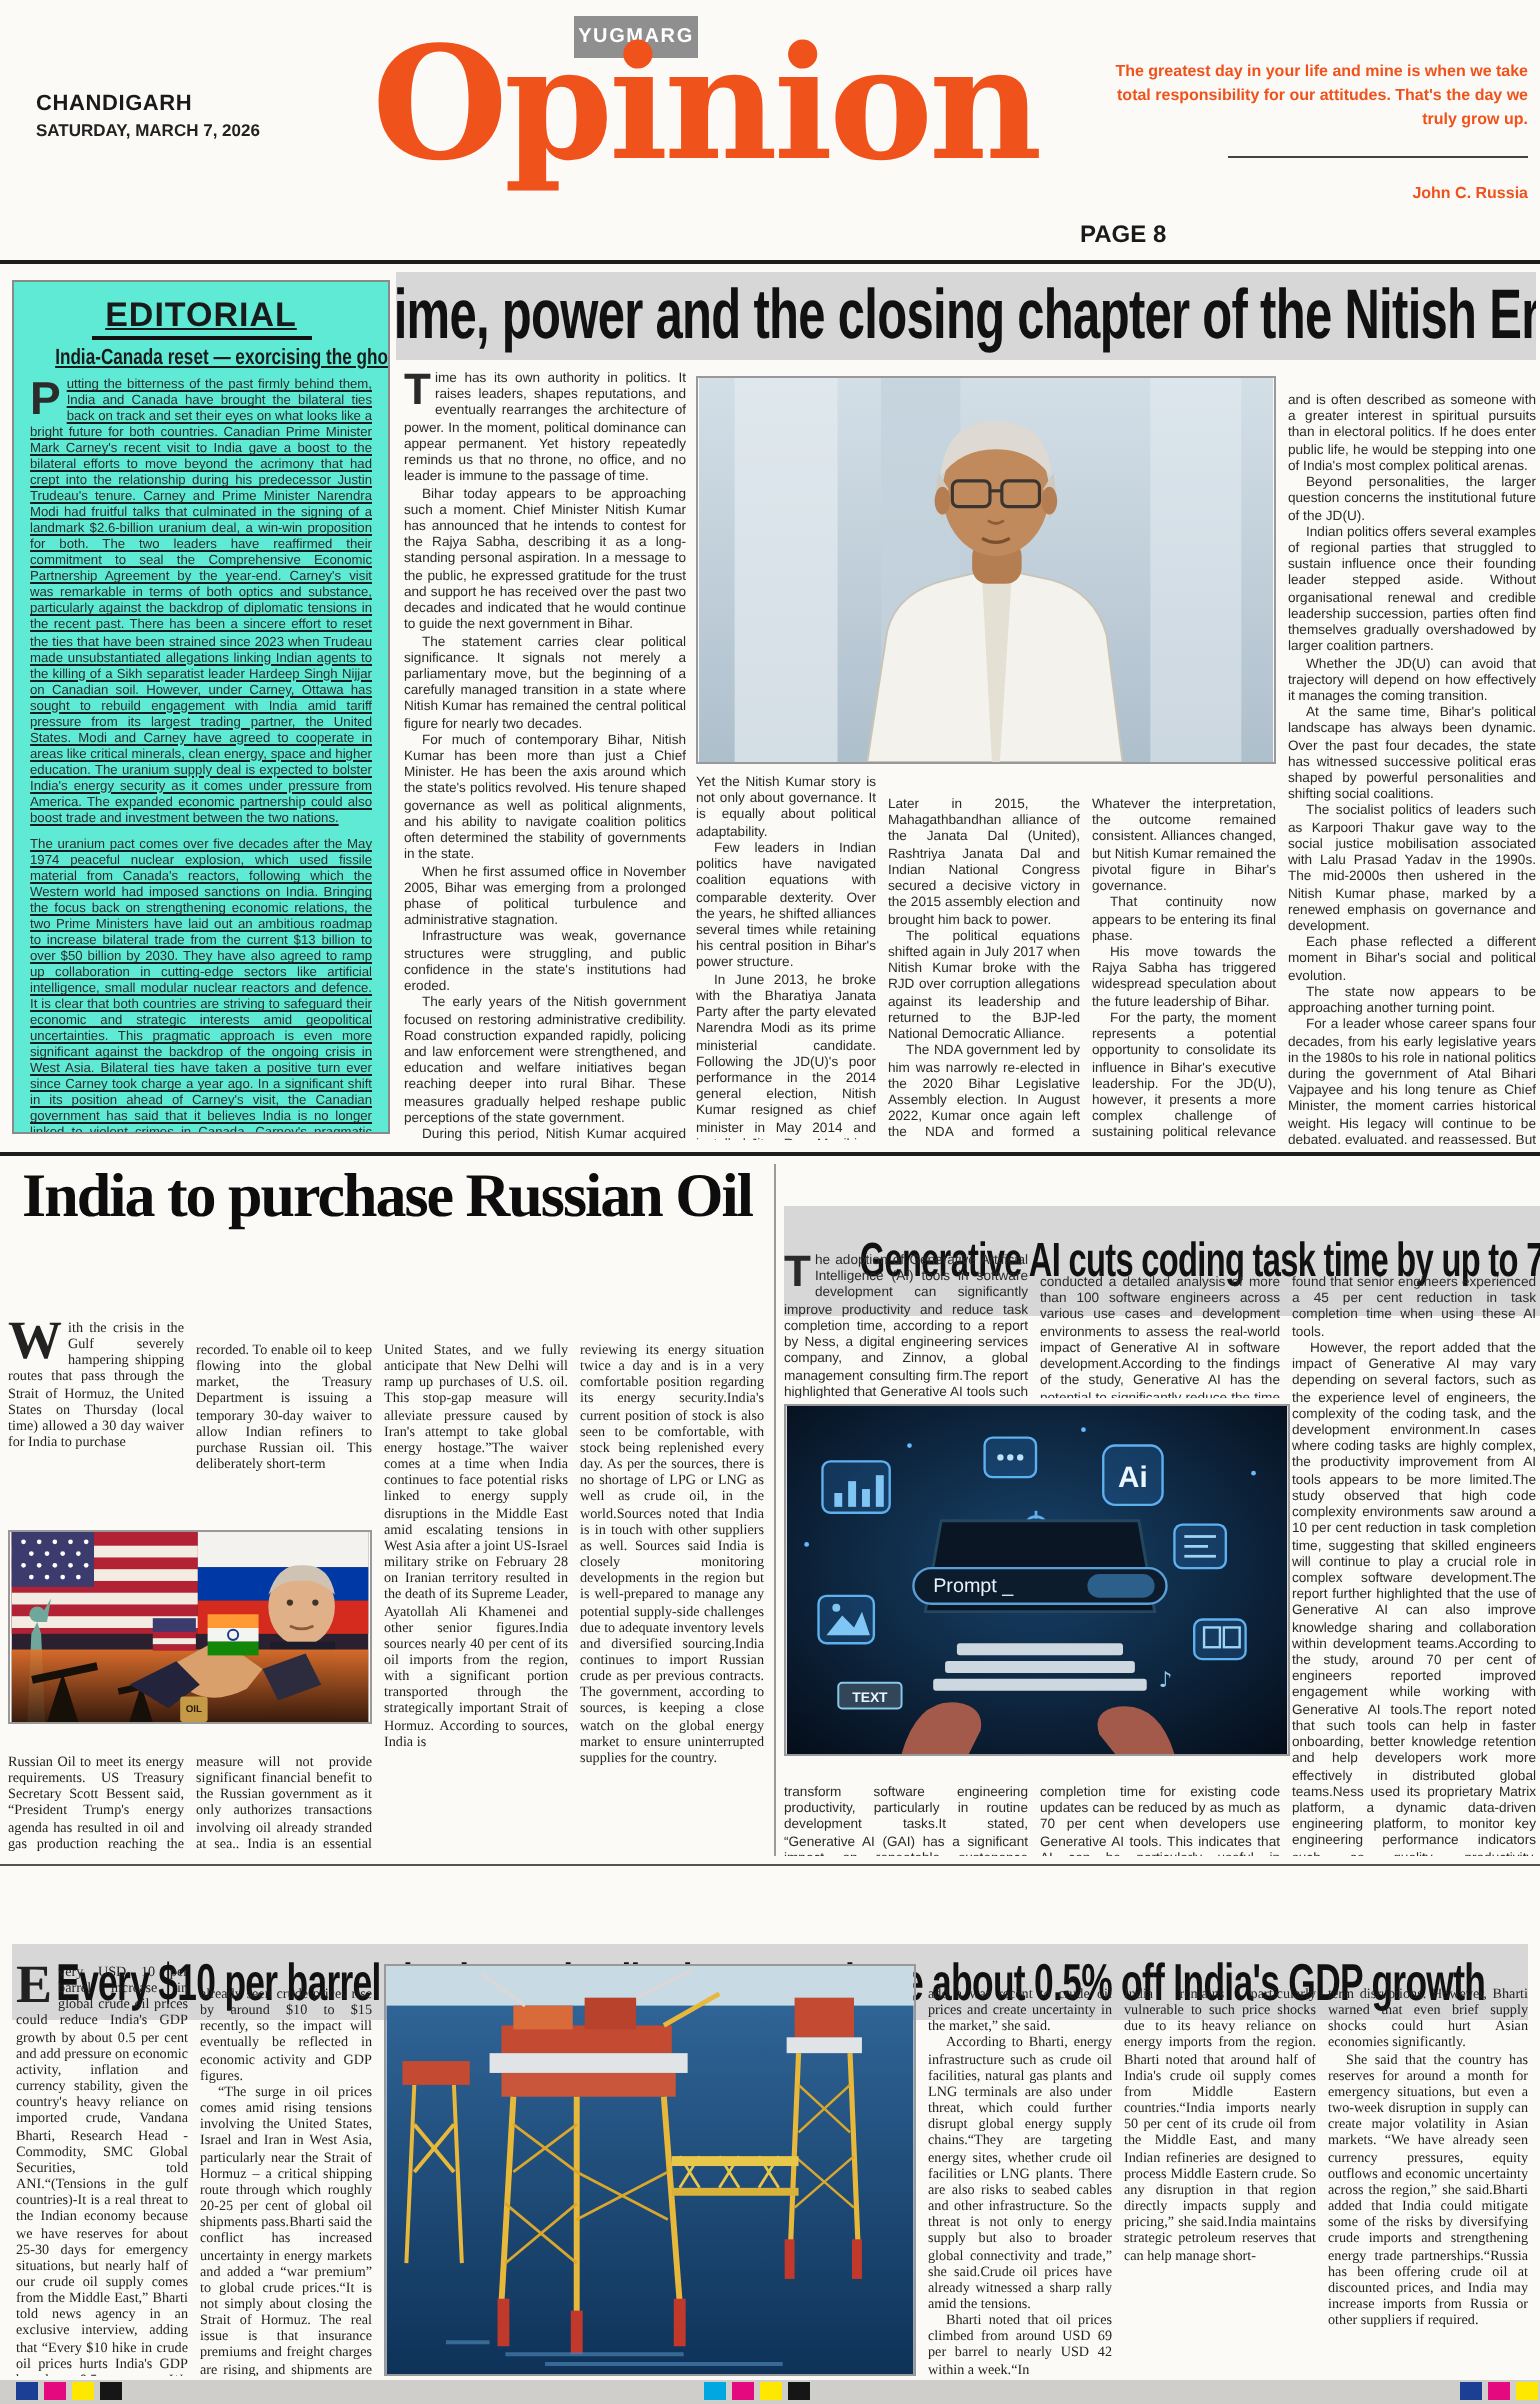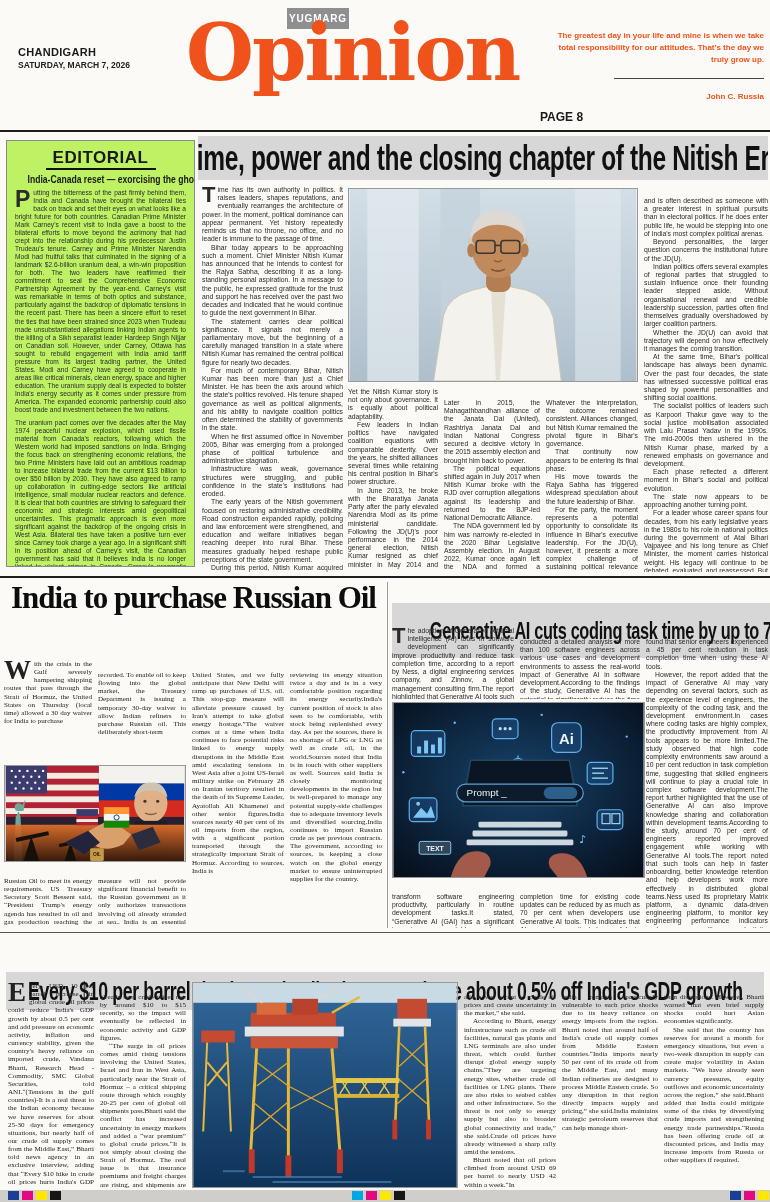--- a/index.html
+++ b/index.html
@@ -12,21 +12,21 @@
   #mast-logo{left:287px;top:8px;width:62px;height:21px;background:#8f8f8f;color:#fff;
              font-size:10px;font-weight:800;letter-spacing:.8px;display:flex;align-items:center;justify-content:center;}
   #mast-title{left:186px;top:14px;width:398px;text-align:left;font-family:"DejaVu Serif","Liberation Serif",serif;
               font-weight:700;font-size:78px;line-height:1;letter-spacing:-2px;}
   #mast-quote{left:556px;top:30px;width:208px;text-align:right;font-size:8px;font-weight:700;line-height:1.5;}
   #mast-quote-rule{left:614px;top:78px;width:150px;border-top:1.5px solid #444;}
   #mast-author{left:556px;top:92px;width:208px;text-align:right;font-size:8px;font-weight:700;}
   #mast-page{left:540px;top:110px;font-size:12px;font-weight:800;}
   .rule-h{background:#1d1d1d;}
   
-  #ed-box{left:6px;top:140px;width:187px;height:425px;border:1px solid #8a8a8a;background:#bef264;overflow:hidden;}
+  #ed-box{left:6px;top:140px;width:187px;height:425px;border:1px solid #8a8a8a;background:#5eead4;overflow:hidden;text-decoration:underline;}
   #ed-label{margin:7px auto 2px;text-align:center;font-size:17px;font-weight:800;letter-spacing:.5px;
             border-bottom:2.5px solid #111;width:110px;}
   #ed-head{text-align:center;font-weight:800;font-size:11px;white-space:nowrap;transform:scaleX(.78);margin:3px 0 4px;}
   #ed-body{padding:0 8px;font-size:6.6px;line-height:1.22;text-align:justify;color:#2c2c2c;}
   #ed-body p{margin:0 0 5px;}
   #ed-body p:first-child::first-letter{float:left;font-size:23px;line-height:18px;font-weight:700;padding:1px 3px 0 0;}
   
   .txtcol{position:absolute;overflow:hidden;text-align:justify;}
   .txtcol p{margin:0;text-indent:9px;}
   .txtcol p:first-child{text-indent:9px;}

